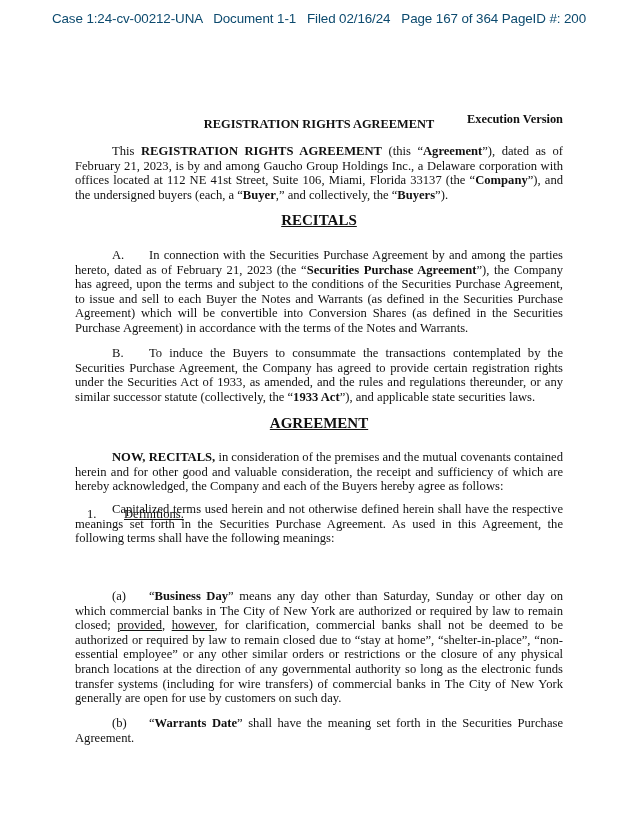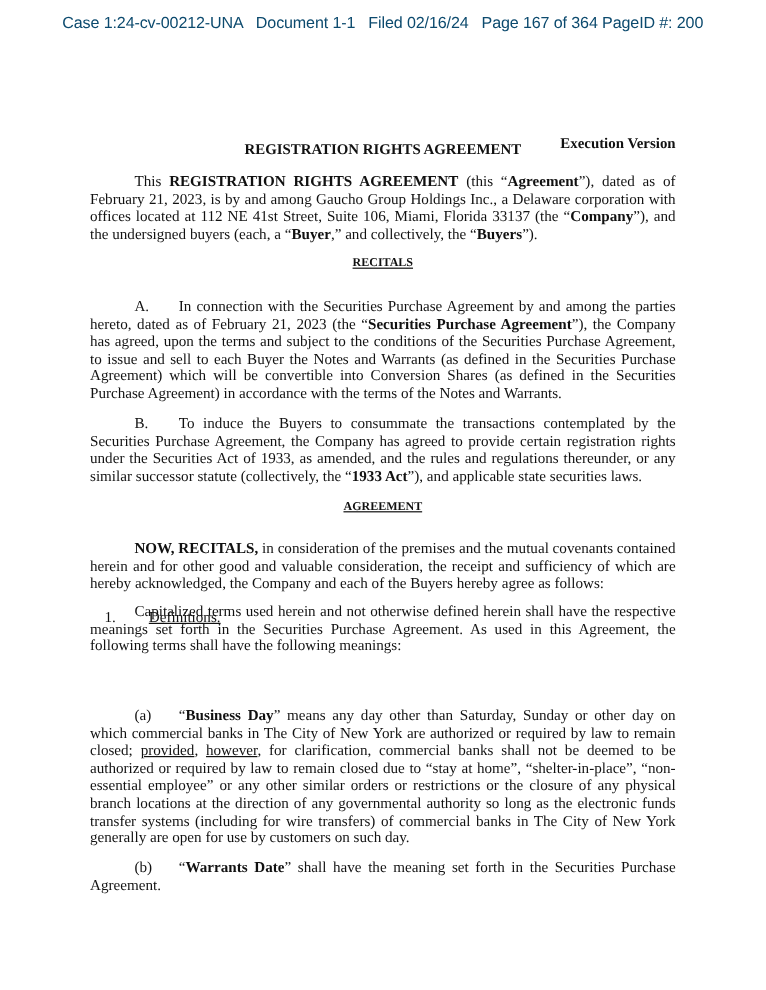--- a/index.html
+++ b/index.html
@@ -10,21 +10,21 @@
     white-space: pre; letter-spacing: -0.1px;
   }
   .page {
     position: absolute; left: 75px; top: 0; width: 488px;
     font-family: "Liberation Serif", serif; font-size: 12.6px; line-height: 14.6px; color: #111;
   }
   .exec { position: absolute; top: 76px; right: 0; font-weight: bold; font-size: 12.4px; margin-top: 36px; }
   .title { position: absolute; top: 117px; left: 0; width: 488px; text-align: center; font-weight: bold; font-size: 12.4px; }
   .para { position: absolute; left: 0; width: 488px; text-align: justify; }
   .indent { text-indent: 37px; }
-  .heading-u { position: absolute; left: 0; width: 488px; text-align: center; font-weight: bold; text-decoration: underline; font-size: 10px; }
+  .heading-u { position: absolute; left: 0; width: 488px; text-align: center; font-weight: bold; text-decoration: underline; font-size: 15px; }
   .lbl { display: inline-block; width: 37px; text-indent: 0; }
   b { font-weight: bold; }
   u { text-decoration: underline; }
   .sec { position: absolute; left: 0; margin-left: 12px; }
   .sec .num { display: inline-block; width: 37px; }
 </style>
 </head>
 <body>
 
 <div class="header-stamp"><span>Case 1:24-cv-00212-UNA</span>   <span>Document 1-1</span>   <span>Filed 02/16/24</span>   <span>Page 167 of 364</span> <span>PageID #: 200</span></div>

